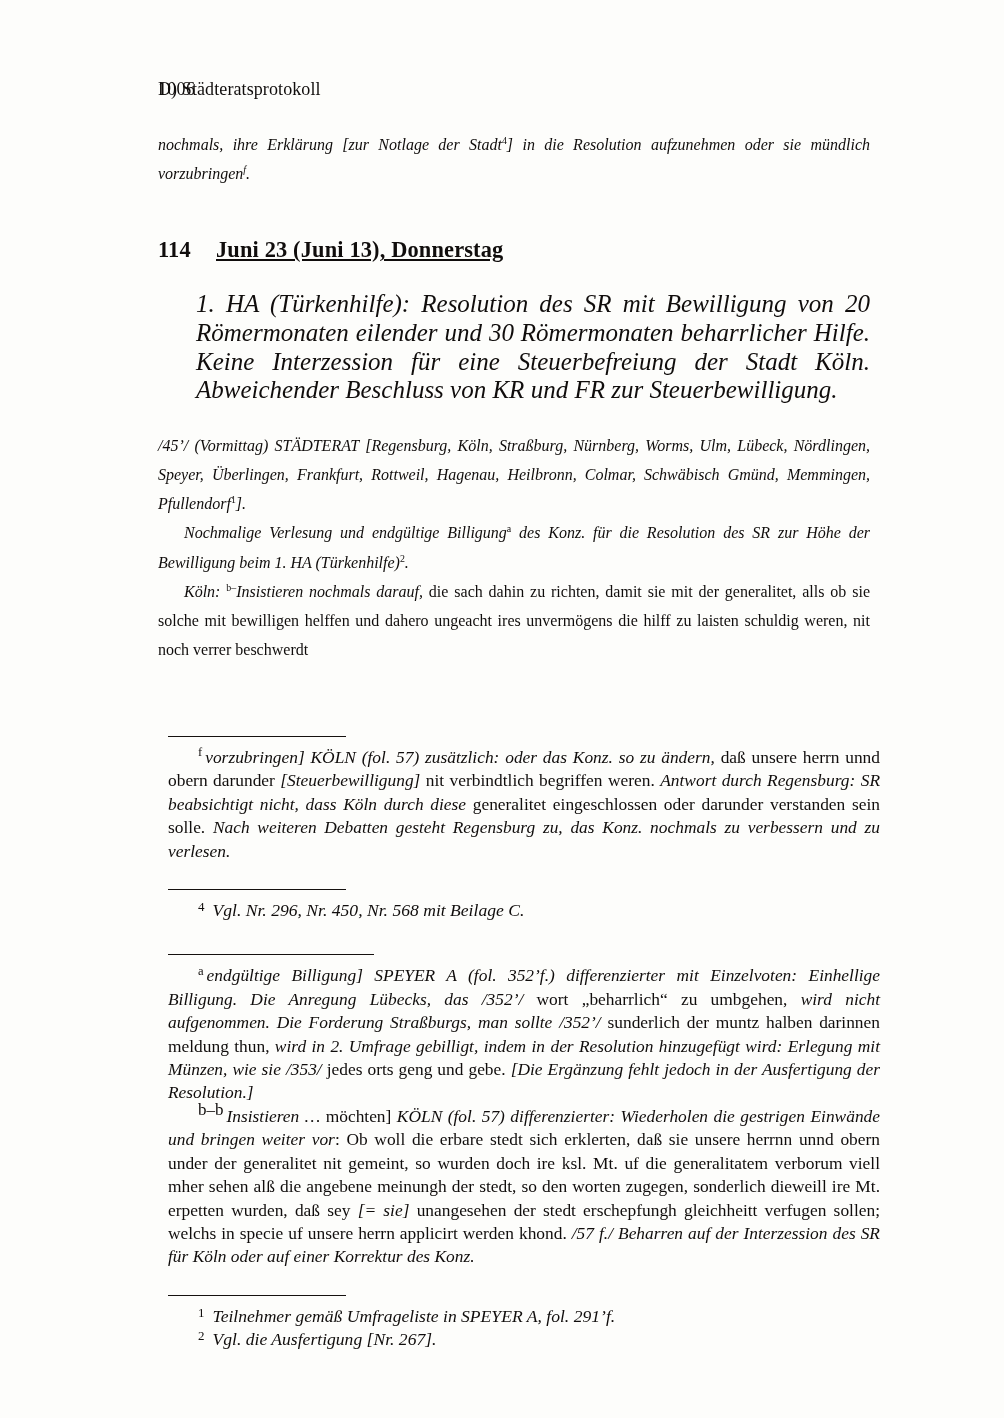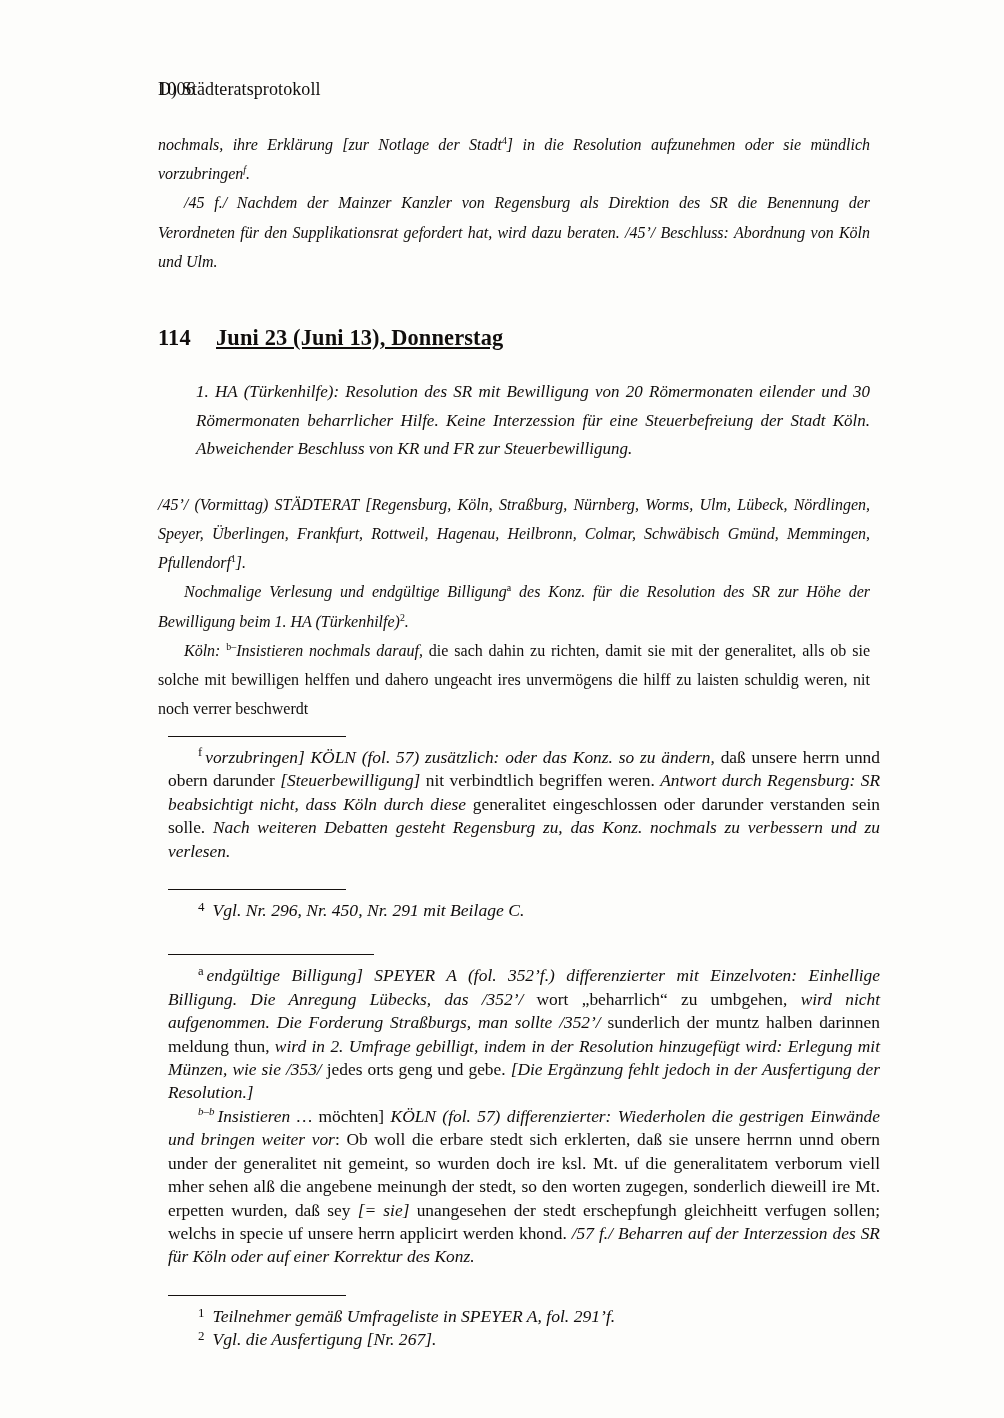--- a/index.html
+++ b/index.html
@@ -89,21 +89,21 @@
   .section-heading .num {
     display: inline-block;
     width: 58px;
   }
 
   
   .regest {
     margin: 0 0 26px 0;
     padding-left: 38px;
     font-style: italic;
-    font-size: 17px;
+    font-size: 25px;
     line-height: 28.6px;
     text-align: justify;
   }
 
   
   .apparatus {
     position: absolute;
     left: 168px;
     top: 736px;
     width: 712px;
@@ -126,22 +126,21 @@
   }
   p.fn.first { text-indent: 30px; }
   .fn-mark {
     font-style: normal;
     font-size: 12.6px;
     vertical-align: super;
     line-height: 0;
     padding-right: 3px;
   }
   .fn-mark.big {
-    font-size: 11px;
-    font-style: italic;
+    font-size: 17px;
   }
   .fn-item {
     display: flex;
     align-items: baseline;
   }
   .fn-item .fn-num {
     flex: 0 0 auto;
     font-style: normal;
     font-size: 13px;
     vertical-align: super;
@@ -166,21 +165,20 @@
 
   <div class="content">
 
     <div class="runhead">
       <span class="folio">1006</span>
       <span class="title">D) Städteratsprotokoll</span>
     </div>
 
     <div class="body-block">
       <p class="bodytext"><span>nochmals, ihre Erklärung [zur Notlage der Stadt</span><sup class="note">4</sup><span>] in die Resolution aufzunehmen oder sie mündlich vorzubringen</span><sup class="note it">f</sup><span>.</span></p>
-      <p class="bodytext indent">/45 f./ Nachdem der Mainzer Kanzler von Regensburg als Direktion des SR die Benennung der Verordneten für den Supplikationsrat gefordert hat, wird dazu beraten. /45’/ Beschluss: Abordnung von Köln und Ulm.</p>
     </div>
 
     <div class="section-heading">
       <span class="num">114</span><span>Juni 23 (Juni 13), Donnerstag</span>
     </div>
 
     <p class="regest">1. HA (Türkenhilfe): Resolution des SR mit Bewilligung von 20 Römermonaten eilender und 30 Römermonaten beharrlicher Hilfe. Keine Interzession für eine Steuerbefreiung der Stadt Köln. Abweichender Beschluss von KR und FR zur Steuerbewilligung.</p>
 
     <p class="bodytext"><span>/45’/ (Vormittag) STÄDTERAT [Regensburg, Köln, Straßburg, Nürnberg, Worms, Ulm, Lübeck, Nördlingen, Speyer, Überlingen, Frankfurt, Rottweil, Hagenau, Heilbronn, Colmar, Schwäbisch Gmünd, Memmingen, Pfullendorf</span><sup class="note">1</sup><span>].</span></p>
 
@@ -196,21 +194,21 @@
       <div class="fn-rule"></div>
       <p class="fn first"><span class="fn-mark">f</span><span class="ital">vorzubringen] KÖLN (fol. 57) zusätzlich: oder das Konz. so zu ändern,</span><span class="roman"> daß unsere herrn unnd obern darunder </span><span class="ital">[Steuerbewilligung]</span><span class="roman"> nit verbindtlich begriffen weren. </span><span class="ital">Antwort durch Regensburg: SR beabsichtigt nicht, dass Köln durch diese</span><span class="roman"> generalitet eingeschlossen oder darunder verstanden sein solle. </span><span class="ital">Nach weiteren Debatten gesteht Regensburg zu, das Konz. nochmals zu verbessern und zu verlesen.</span></p>
     </div>
 
     <div class="gap-md"></div>
 
     <div class="fn-group">
       <div class="fn-rule"></div>
       <div class="fn-item">
         <span class="fn-num">4</span>
-        <span class="fn-body">Vgl. Nr. 296, Nr. 450, Nr. 291 mit Beilage C.</span>
+        <span class="fn-body">Vgl. Nr. 296, Nr. 450, Nr. 568 mit Beilage C.</span>
       </div>
     </div>
 
     <div class="gap-lg"></div>
 
     <div class="fn-group">
       <div class="fn-rule wide"></div>
       <p class="fn first"><span class="fn-mark">a</span><span class="ital">endgültige Billigung] SPEYER A (fol. 352’f.) differenzierter mit Einzelvoten: Einhellige Billigung. Die Anregung Lübecks, das /352’/</span><span class="roman"> wort „beharrlich“ zu umbgehen, </span><span class="ital">wird nicht aufgenommen. Die Forderung Straßburgs, man sollte /352’/</span><span class="roman"> sunderlich der muntz halben darinnen meldung thun,</span><span class="ital"> wird in 2. Umfrage gebilligt, indem in der Resolution hinzugefügt wird: Erlegung mit Münzen, wie sie /353/</span><span class="roman"> jedes orts geng und gebe. </span><span class="ital">[Die Ergänzung fehlt jedoch in der Ausfertigung der Resolution.]</span></p>
       <p class="fn first"><span class="fn-mark big">b–b</span><span class="ital">Insistieren … </span><span class="roman">möchten]</span><span class="ital"> KÖLN (fol. 57) differenzierter: Wiederholen die gestrigen Einwände und bringen weiter vor</span><span class="roman">: Ob woll die erbare stedt sich erklerten, daß sie unsere herrnn unnd obern under der generalitet nit gemeint, so wurden doch ire ksl. Mt. uf die generalitatem verborum viell mher sehen alß die angebene meinungh der stedt, so den worten zugegen, sonderlich dieweill ire Mt. erpetten wurden, daß sey </span><span class="ital">[= sie]</span><span class="roman"> unangesehen der stedt erschepfungh gleichheitt verfugen sollen; welchs in specie uf unsere herrn applicirt werden khond. </span><span class="ital">/57 f./ Beharren auf der Interzession des SR für Köln oder auf einer Korrektur des Konz.</span></p>
     </div>

